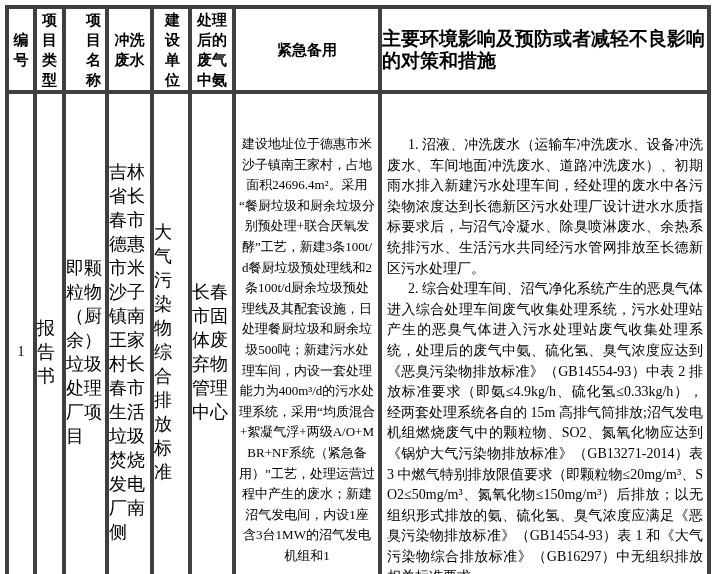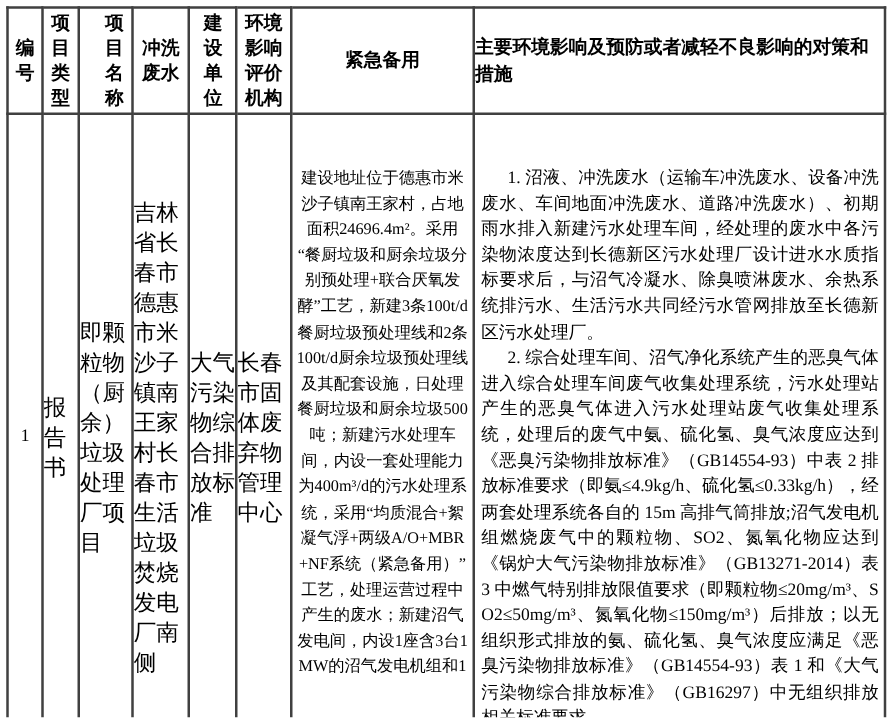--- a/index.html
+++ b/index.html
@@ -12,39 +12,39 @@
     font-family: "Liberation Serif", "DejaVu Serif", serif;
     color: #000;
   }
   table.eia {
     border-collapse: collapse;
     table-layout: fixed;
     margin: 5px;
     width: 702px;
   }
   table.eia th, table.eia td {
-    border: 2px solid #404040;
+    border: 4px solid #404040;
     padding: 0;
     vertical-align: middle;
     word-break: break-all;
     overflow: hidden;
   }
   
   thead tr { height: 85px; }
   th {
     font-weight: bold;
     font-size: 15px;
     line-height: 20px;
     text-align: center;
   }
   th.pad-1 { padding: 0 6px; }   
   th.pad-2 { padding: 0 6px; }
   th.h-measures {
     text-align: left;
-    font-size: 15px;
+    font-size: 19px;
     line-height: 22px;
     padding: 0 6px;
     word-break: break-all;
   }
   
   tbody tr { height: 478px; }
   td.center-narrow {
     text-align: left;
     font-size: 18px;
     line-height: 24px;
@@ -91,21 +91,21 @@
       <col style="width:146px">
       <col style="width:329px">
     </colgroup>
     <thead>
       <tr>
         <th class="pad-1">编号</th>
         <th class="pad-1">项目类型</th>
         <th class="pad-1" style="padding:0 20px">项目名称</th>
         <th class="pad-2">冲洗废水</th>
         <th class="pad-1" style="padding:0 11px">建设单位</th>
-        <th class="pad-2">环境影响评价机构</th>
+        <th class="pad-2">处理后的废气中氨</th>
         <th>紧急备用</th>
         <th class="h-measures">主要环境影响及预防或者减轻不良影响的对策和措施</th>
       </tr>
     </thead>
     <tbody>
       <tr>
         <td class="c-id">1</td>
         <td class="center-narrow p1">报告书</td>
         <td class="center-narrow p2">即颗粒物（厨余）垃圾处理厂项目</td>
         <td class="center-narrow p2">吉林省长春市德惠市米沙子镇南王家村长春市生活垃圾焚烧发电厂南侧</td>

